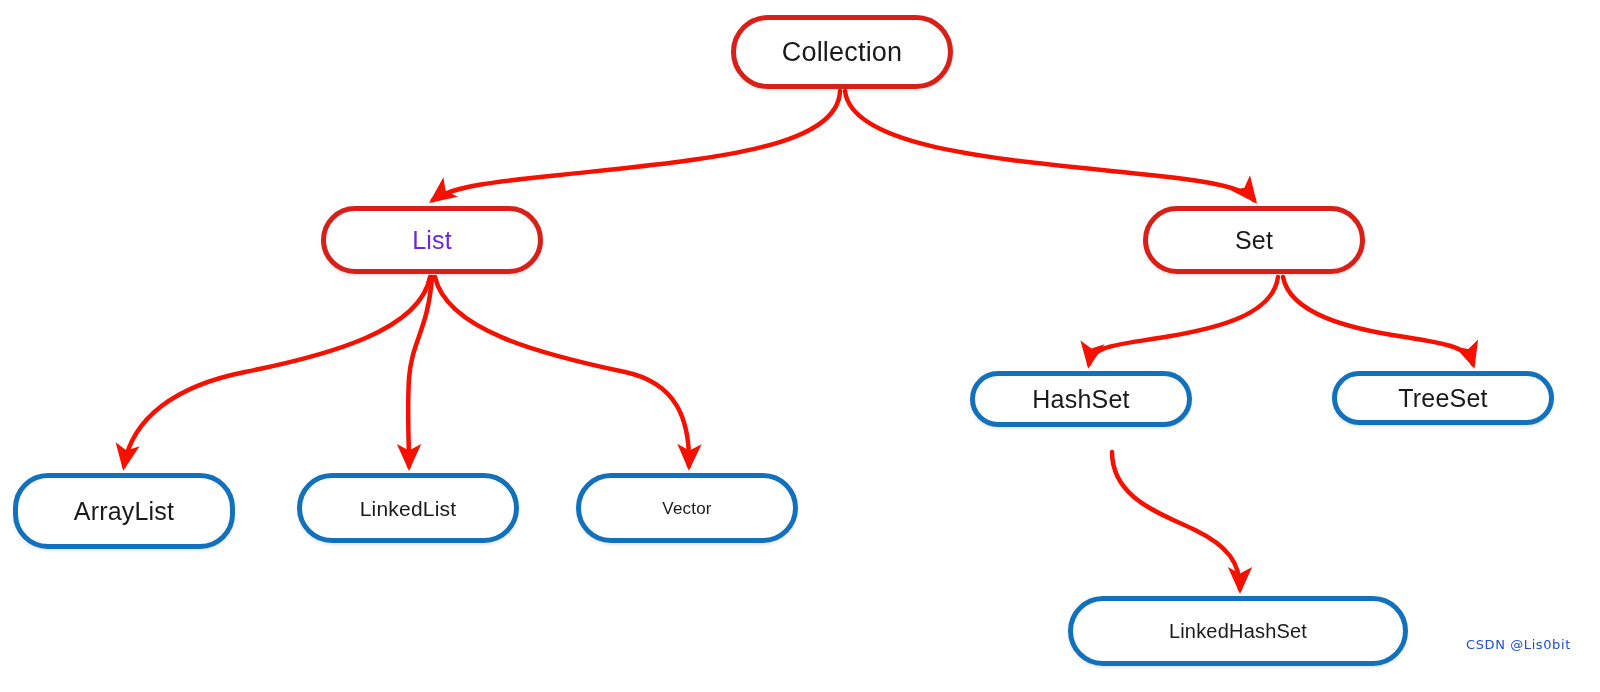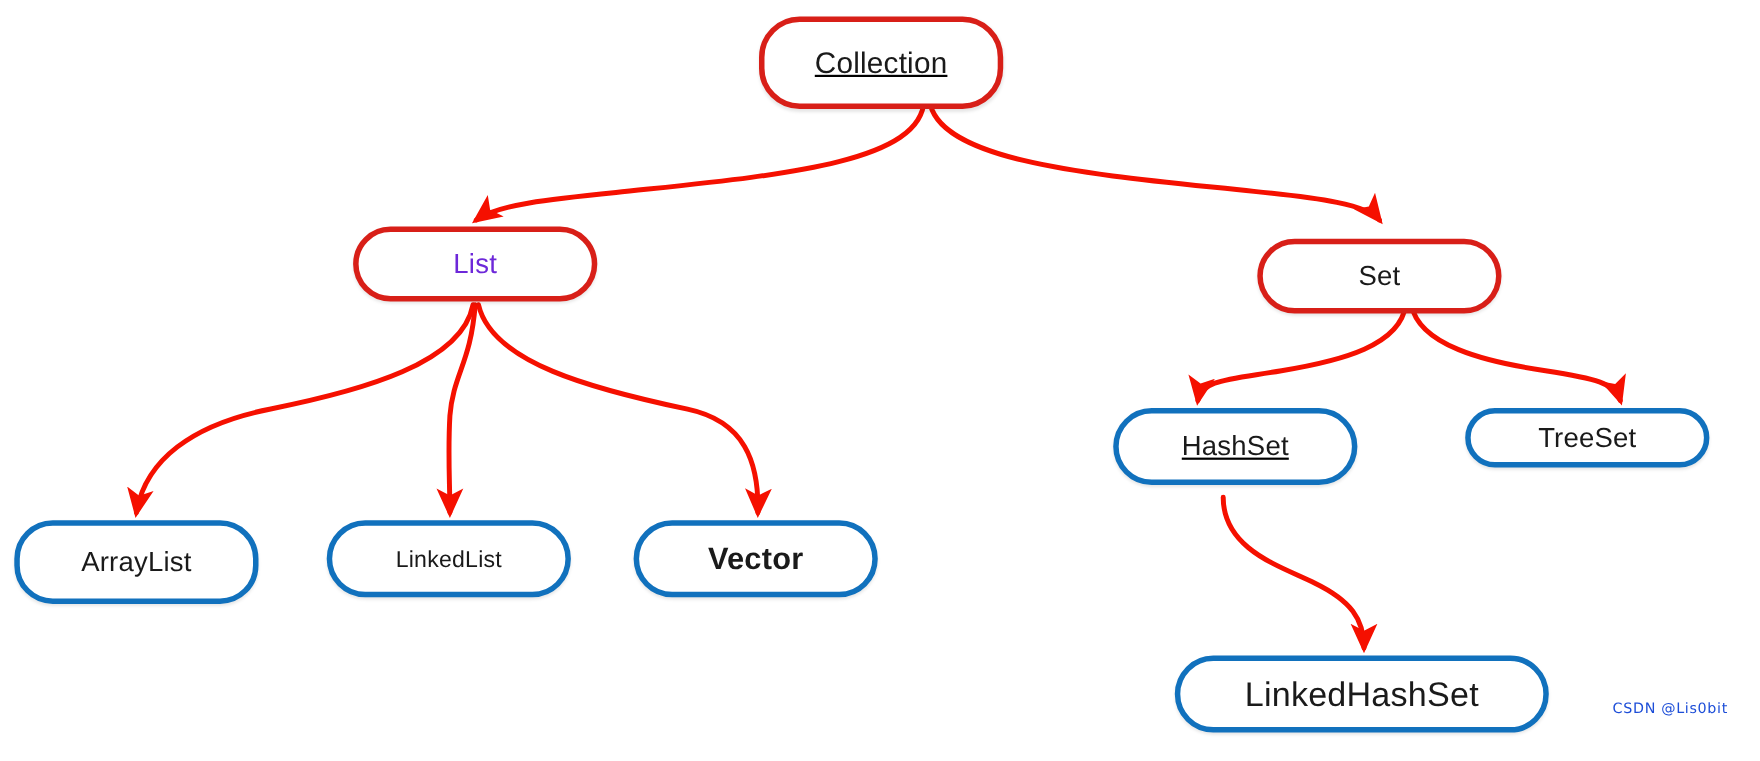--- a/index.html
+++ b/index.html
@@ -81,44 +81,44 @@
         <path d="M 430 277 C 420 330 330 355 245 372 C 175 386 132 418 124 466" fill="none" stroke="#f51000" stroke-width="4.5" stroke-linecap="round" marker-end="url(#arrow-red)"></path>
         <path d="M 432 277 C 428 330 412 340 409 378 C 407 412 409 440 409 466" fill="none" stroke="#f51000" stroke-width="4.5" stroke-linecap="round" marker-end="url(#arrow-red)"></path>
         <path d="M 435 277 C 447 330 540 354 625 372 C 677 383 690 420 689 466" fill="none" stroke="#f51000" stroke-width="4.5" stroke-linecap="round" marker-end="url(#arrow-red)"></path>
         <path d="M 1278 277 C 1273 314 1220 328 1165 337 C 1118 345 1092 345 1089 364" fill="none" stroke="#f51000" stroke-width="4.5" stroke-linecap="round" marker-end="url(#arrow-red)"></path>
         <path d="M 1283 277 C 1290 314 1350 329 1405 337 C 1450 344 1468 348 1473 364" fill="none" stroke="#f51000" stroke-width="4.5" stroke-linecap="round" marker-end="url(#arrow-red)"></path>
         <path d="M 1112 452 C 1112 500 1165 515 1195 530 C 1228 546 1240 563 1240 589" fill="none" stroke="#f51000" stroke-width="4.5" stroke-linecap="round" marker-end="url(#arrow-red)"></path>
       </g>
   </svg>
 
   <div id="node-layer">
-      <div class="node red" style="left: 690px; top: 15px; width: 222px; height: 84px; border-radius: 37px; border-color: rgb(216, 31, 24); text-decoration: underline;">
+      <div class="node red" style="left: 731px; top: 15px; width: 222px; height: 74px; border-radius: 37px; border-color: rgb(216, 31, 24);">
         <span class="node-label" style="font-size: 27px; color: rgb(26, 26, 26);">Collection</span>
       </div>
       <div class="node red" style="left: 321px; top: 206px; width: 222px; height: 68px; border-radius: 34px; border-color: rgb(216, 31, 24);">
         <span class="node-label" style="font-size: 25px; color: #6d28d9;">List</span>
       </div>
-      <div class="node red" style="left: 1143px; top: 206px; width: 222px; height: 68px; border-radius: 34px; border-color: rgb(216, 31, 24); margin-top: 11px;">
+      <div class="node red" style="left: 1143px; top: 206px; width: 222px; height: 68px; border-radius: 34px; border-color: rgb(216, 31, 24);">
         <span class="node-label" style="font-size: 25px; color: rgb(26, 26, 26);">Set</span>
       </div>
       <div class="node blue" style="left: 13px; top: 473px; width: 222px; height: 76px; border-radius: 35px; border-color: rgb(17, 113, 189);">
         <span class="node-label" style="font-size: 25px; color: rgb(26, 26, 26);">ArrayList</span>
       </div>
       <div class="node blue" style="left: 297px; top: 473px; width: 222px; height: 70px; border-radius: 35px; border-color: rgb(17, 113, 189);">
         <span class="node-label" style="font-size: 21px; color: rgb(26, 26, 26);">LinkedList</span>
       </div>
       <div class="node blue" style="left: 576px; top: 473px; width: 222px; height: 70px; border-radius: 35px; border-color: rgb(17, 113, 189);">
-        <span class="node-label" style="font-size: 28px; color: rgb(26, 26, 26); font-weight: bold;">Vector</span>
+        <span class="node-label" style="font-size: 17px; color: rgb(26, 26, 26);">Vector</span>
       </div>
-      <div class="node blue" style="left: 1012px; top: 371px; width: 222px; height: 70px; border-radius: 35px; border-color: rgb(17, 113, 189); text-decoration: underline;">
+      <div class="node blue" style="left: 970px; top: 371px; width: 222px; height: 56px; border-radius: 35px; border-color: rgb(17, 113, 189);">
         <span class="node-label" style="font-size: 25px; color: rgb(26, 26, 26);">HashSet</span>
       </div>
       <div class="node blue" style="left: 1332px; top: 371px; width: 222px; height: 54px; border-radius: 35px; border-color: rgb(17, 113, 189);">
         <span class="node-label" style="font-size: 25px; color: rgb(26, 26, 26);">TreeSet</span>
       </div>
       <div class="node blue" style="left: 1068px; top: 596px; width: 340px; height: 70px; border-radius: 35px; border-color: rgb(17, 113, 189);">
-        <span class="node-label" style="font-size: 31px; color: rgb(26, 26, 26);">LinkedHashSet</span>
+        <span class="node-label" style="font-size: 20px; color: rgb(26, 26, 26);">LinkedHashSet</span>
       </div>
     </div>
 
   <div class="watermark" style="left: 1466px; top: 637px; color: #1d4ed8;">CSDN @Lis0bit</div>
 
 </div>
 
 </body></html>

